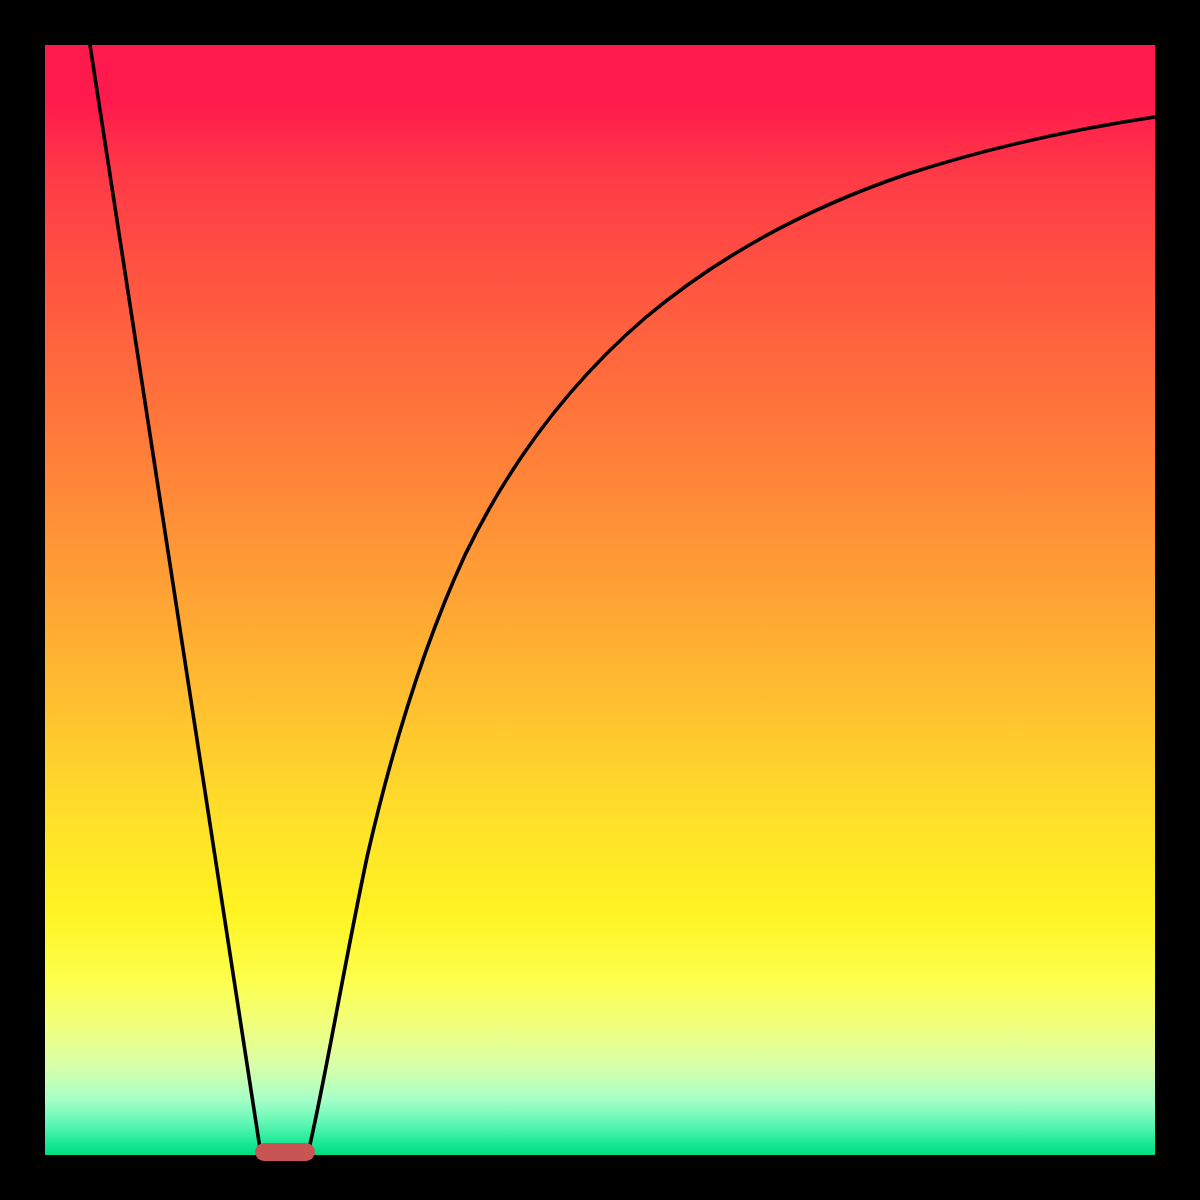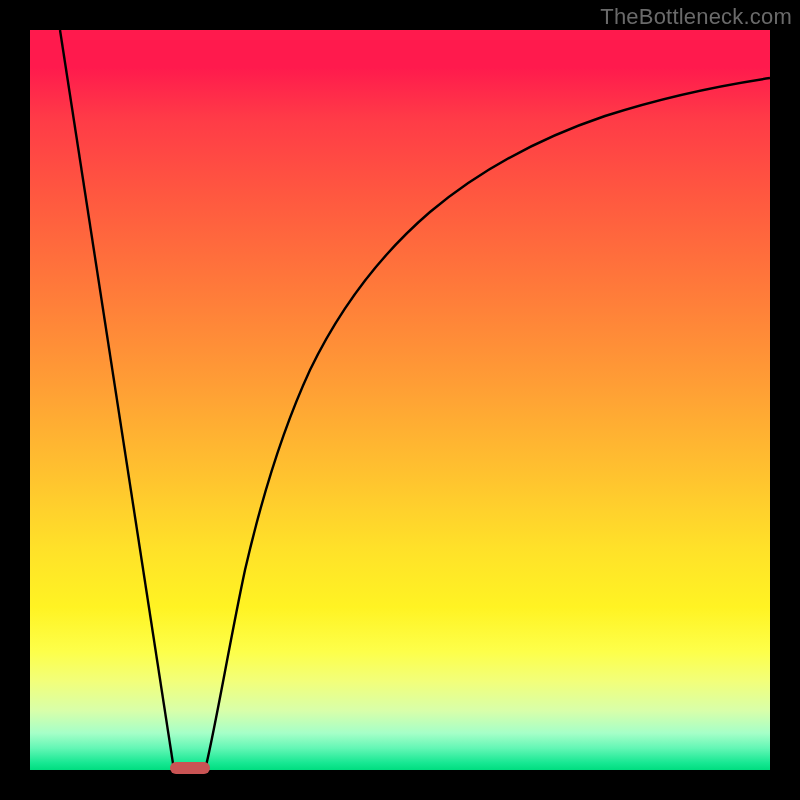--- a/index.html
+++ b/index.html
@@ -81,14 +81,13 @@
                C 185 700, 200 610, 215 540
                C 230 475, 250 405, 280 340
                C 310 278, 350 225, 400 182
                C 450 140, 510 108, 575 86
                C 640 65, 700 54, 740 48" fill="none" stroke="#000" stroke-width="2.4"></path>
     </svg>
 
     <div class="marker" style="left:140px;top:732px;width:40px;height:12px;background:#c95454;"></div>
 
   </div>
-  <div class="watermark">TheBottleneck.com</div>
 </div>
 
 </body></html>

